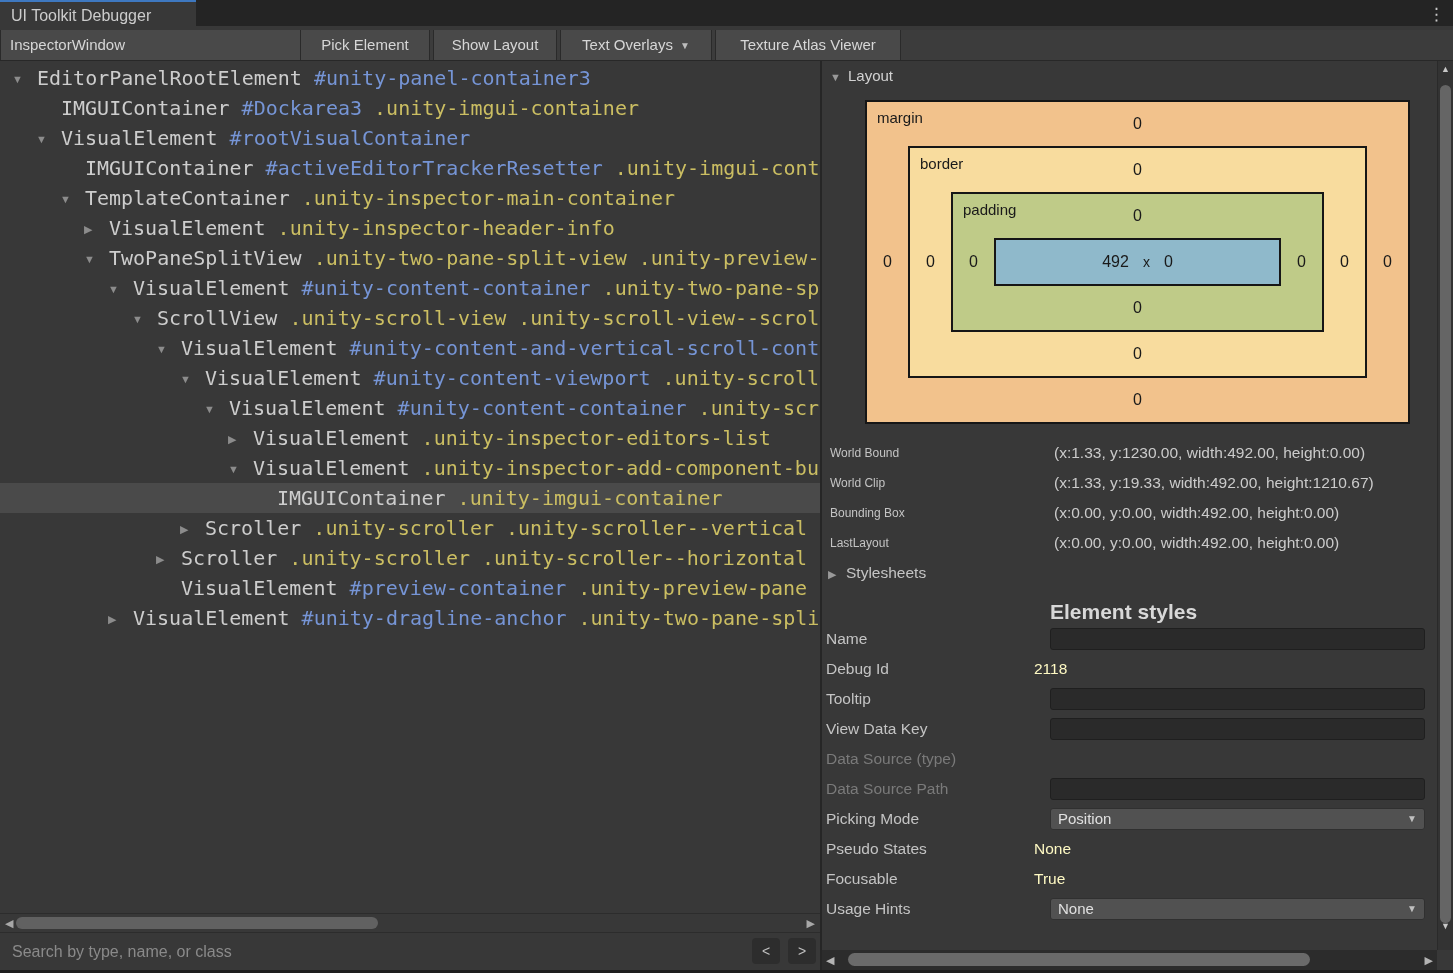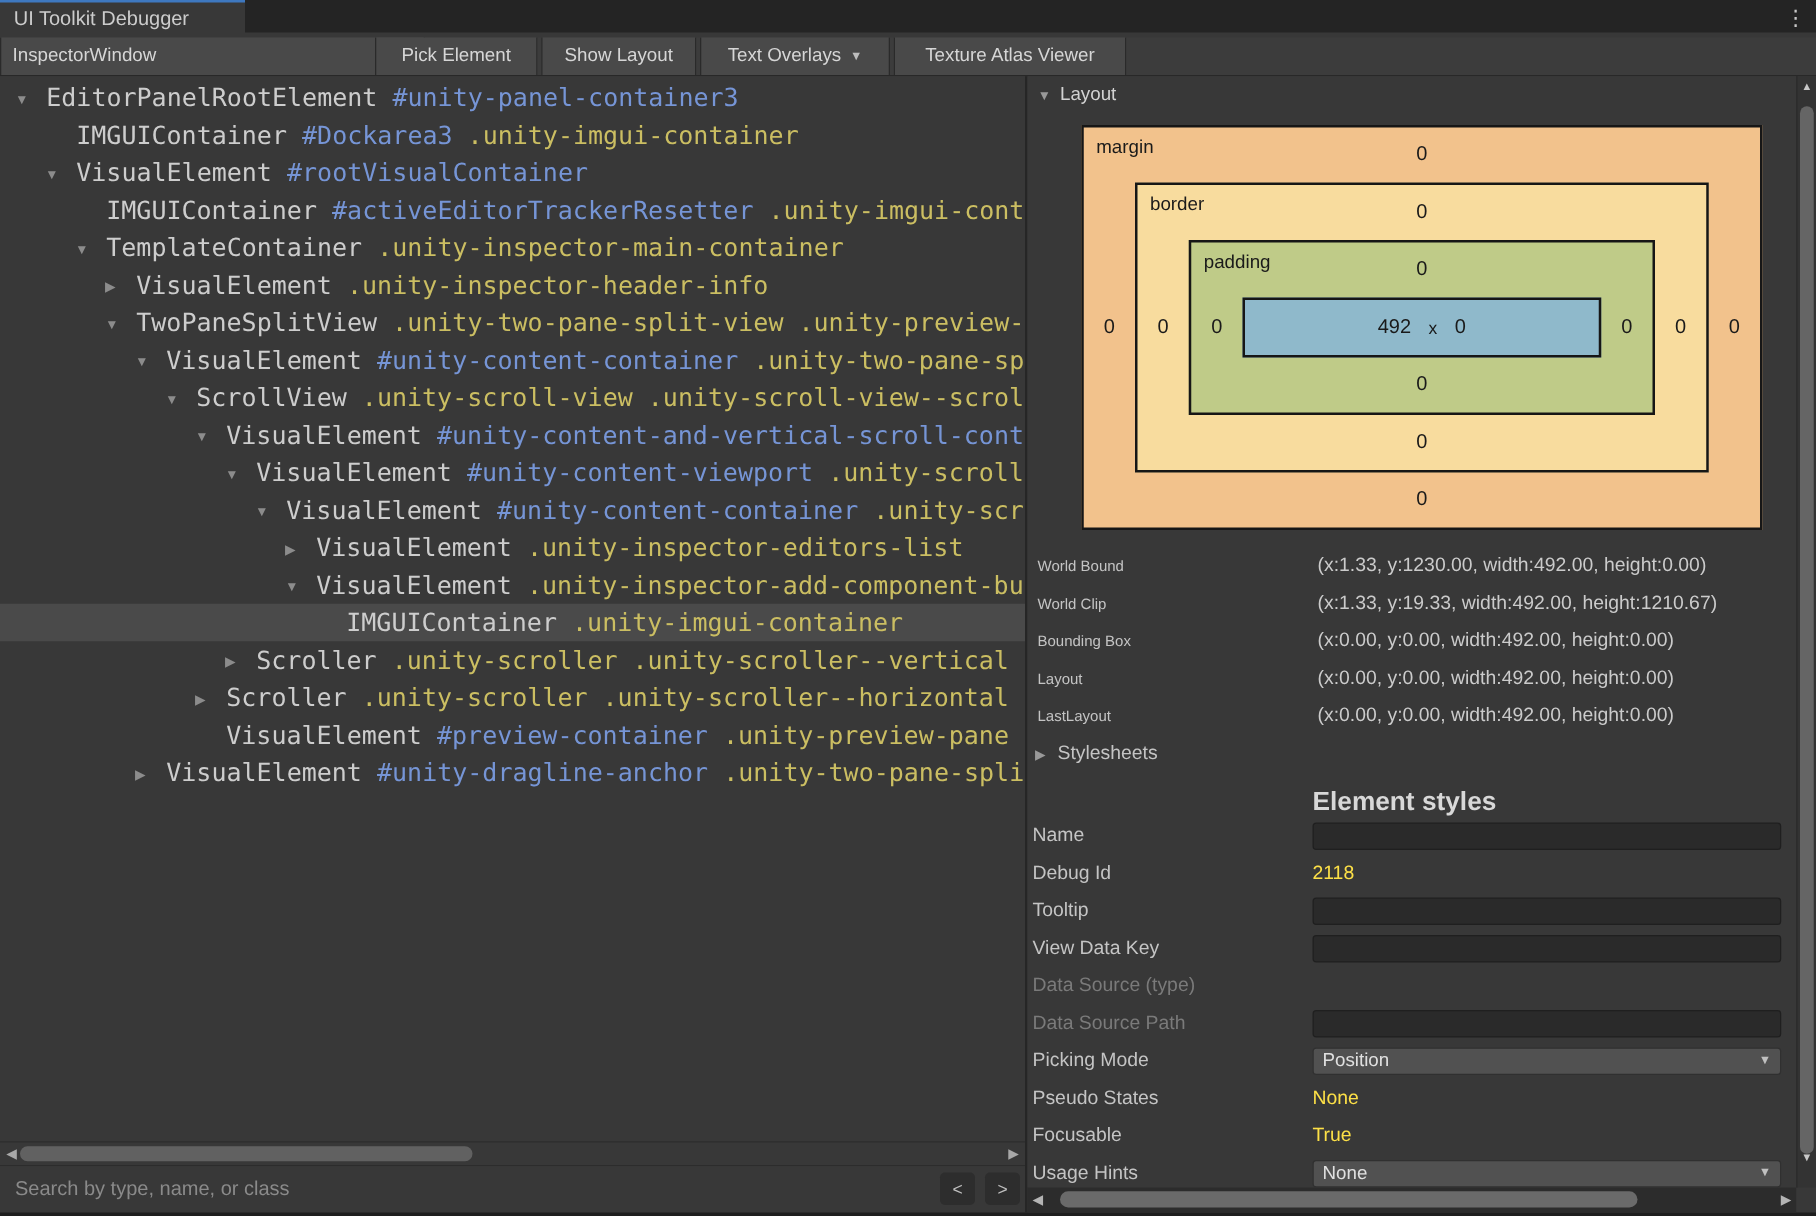--- a/index.html
+++ b/index.html
@@ -81,21 +81,21 @@
   .stylesheets-row{height:30px;line-height:30px;padding-left:6px;color:#c4c4c4;font-size:15.5px;}
 
   
   .es-heading{margin-top:12px;height:24px;line-height:24px;padding-left:228px;font-weight:bold;font-size:21px;color:#d8d8d8;}
   .field-row{height:30px;position:relative;}
   .field-label{position:absolute;left:4px;top:0;line-height:30px;color:#c4c4c4;font-size:15.5px;}
   .field-label.dim{color:#7a7a7a;}
   .field-input{position:absolute;left:228px;top:4px;width:375px;height:22px;box-sizing:border-box;
                background:#2a2a2a;border:1px solid #1f1f1f;border-radius:3px;color:#9a9a9a;
                font-size:15px;padding:0 7px;font-family:"Liberation Sans",sans-serif;outline:none;}
-  .field-text{position:absolute;left:228px;top:0;line-height:30px;color:#fde047;font-size:15.5px;}
+  .field-text{position:absolute;left:212px;top:0;line-height:30px;color:#fef9c3;font-size:15.5px;}
   .field-drop{position:absolute;left:228px;top:4px;width:375px;height:22px;box-sizing:border-box;
               background:#515151;border:1px solid #303030;border-radius:3px;color:#e0e0e0;
               font-size:15px;line-height:20px;padding:0 7px;cursor:default;}
   .field-drop .dcaret{position:absolute;right:7px;top:0;line-height:20px;font-size:10px;color:#c0c0c0;}
 
   
   .rp-hscroll{position:absolute;left:822px;top:950px;width:615px;height:20px;background:#2c2c2c;}
   .rp-hscroll .thumb{position:absolute;left:26px;top:3px;width:462px;height:13px;background:#6a6a6a;border-radius:7px;}
   .rp-hscroll .hs-arrow{color:#b4b4b4;top:4px;}
 
@@ -202,21 +202,20 @@
             </div>
           </div>
         </div>
       </div>
     </div>
 
     <div class="props" id="props">
         <div class="prop-row"><span class="prop-label">World Bound</span><span class="prop-value">(x:1.33, y:1230.00, width:492.00, height:0.00)</span></div>
         <div class="prop-row"><span class="prop-label">World Clip</span><span class="prop-value">(x:1.33, y:19.33, width:492.00, height:1210.67)</span></div>
         <div class="prop-row"><span class="prop-label">Bounding Box</span><span class="prop-value">(x:0.00, y:0.00, width:492.00, height:0.00)</span></div>
-        <div class="prop-row"><span class="prop-label">Layout</span><span class="prop-value">(x:0.00, y:0.00, width:492.00, height:0.00)</span></div>
         <div class="prop-row"><span class="prop-label">LastLayout</span><span class="prop-value">(x:0.00, y:0.00, width:492.00, height:0.00)</span></div>
       </div>
 
     <div class="stylesheets-row">
       <span class="fold-arrow">▶</span><span>Stylesheets</span>
     </div>
 
     <div class="es-heading">Element styles</div>
 
     <div id="fields">

